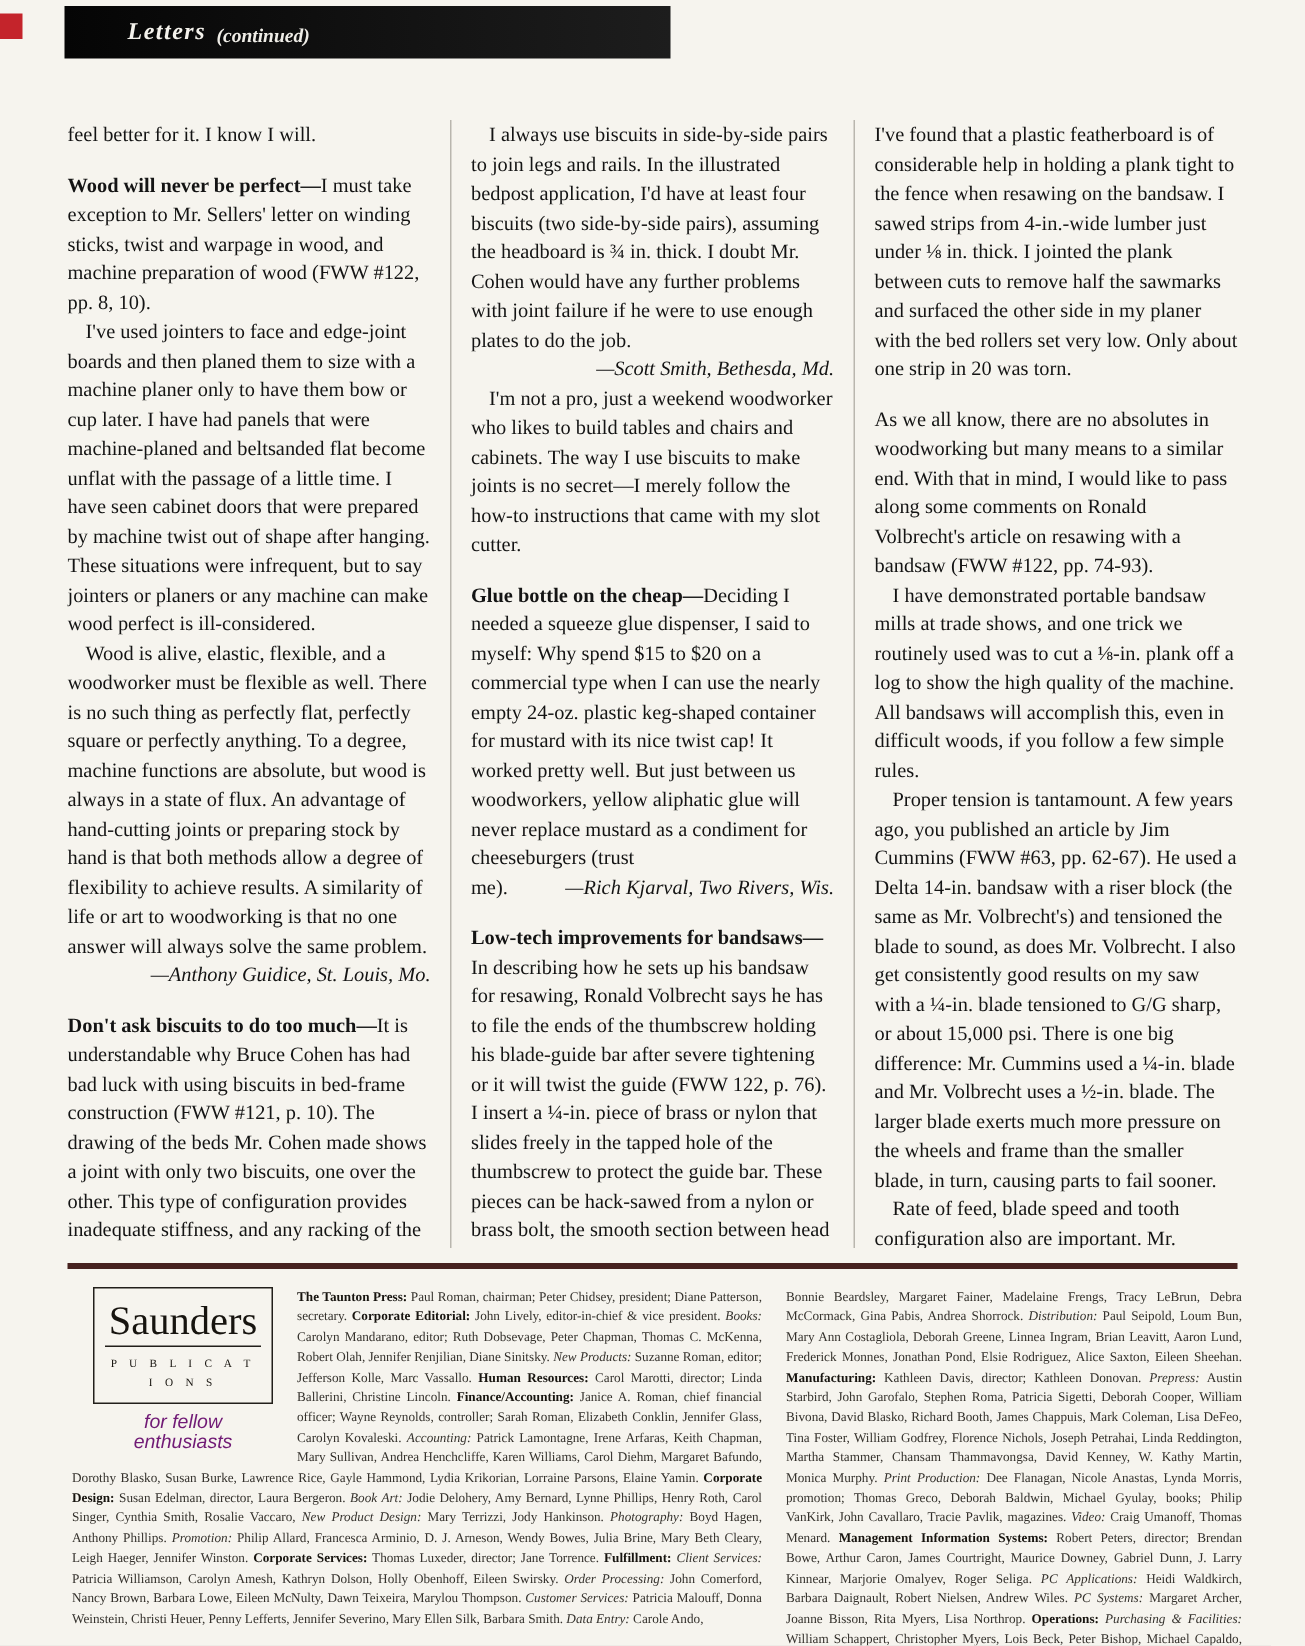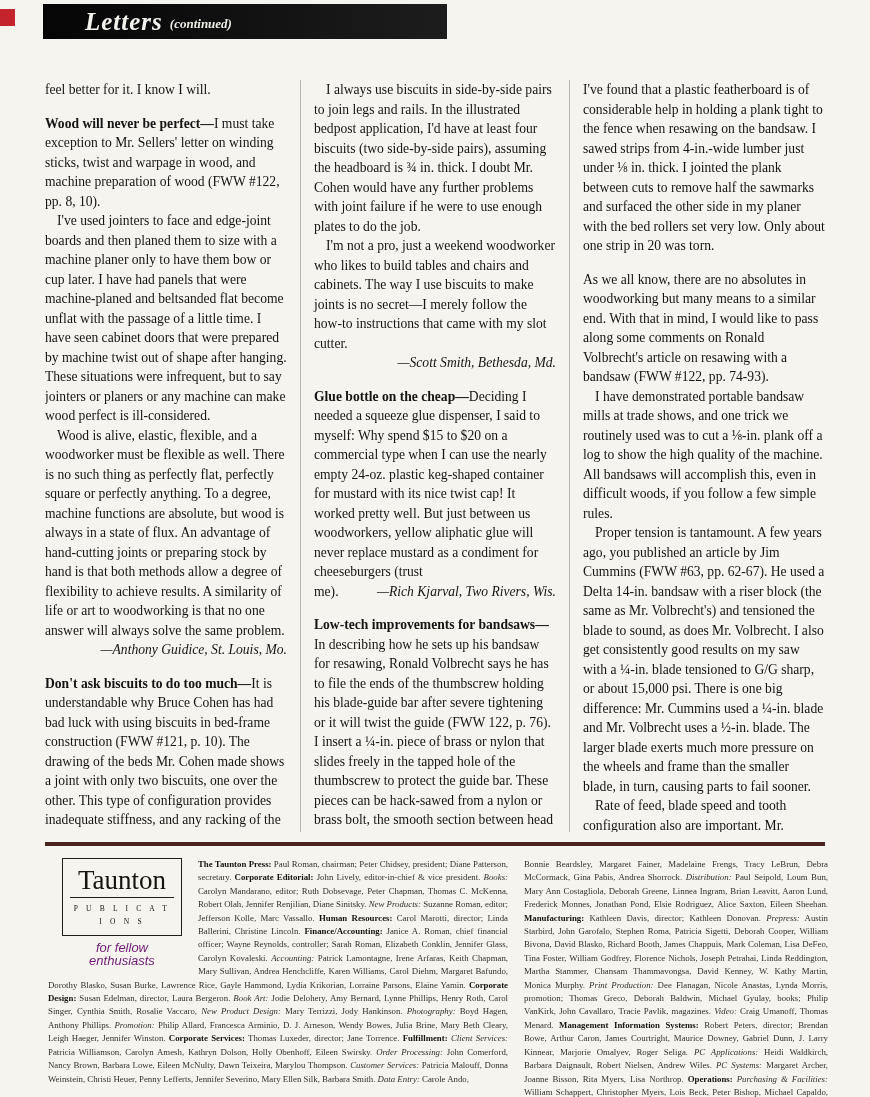--- a/index.html
+++ b/index.html
@@ -10,21 +10,21 @@
   }
   
   .banner-row { position:relative; height:42px; }
   .red-mark { position:absolute; left:0; top:9px; width:15px; height:17px; background:#c4242b; }
   .banner {
     position:absolute; left:43px; top:4px; width:404px; height:35px;
     background:linear-gradient(90deg,#050505,#161616 70%,#1d1d1d);
     display:flex; align-items:center;
   }
   .banner .title {
-    color:#f4f2ec; font-style:italic; font-weight:bold; font-size:25px;
+    color:#f4f2ec; font-style:italic; font-weight:bold; font-size:16px;
     letter-spacing:1px; margin-left:42px;
   }
   .banner .cont {
     color:#efede7; font-style:italic; font-weight:bold; font-size:13px; margin:5px 0 0 7px;
   }
   
   .letters {
     display:flex; margin:38px 45px 0 45px; height:752px; overflow:hidden;
     font-size:13.6px; line-height:19.5px; text-align:left;
   }
@@ -74,43 +74,43 @@
     <div class="col">
         <p class="blk blk-plain">feel better for it. I know I will.</p>
         <p class="blk blk-lead"><b class="lead">Wood will never be perfect—</b>I must take exception to Mr. Sellers' letter on winding sticks, twist and warpage in wood, and machine preparation of wood (FWW #122, pp. 8, 10).</p>
         <p class="blk blk-indent">I've used jointers to face and edge-joint boards and then planed them to size with a machine planer only to have them bow or cup later. I have had panels that were machine-planed and beltsanded flat become unflat with the passage of a little time. I have seen cabinet doors that were prepared by machine twist out of shape after hanging. These situations were infrequent, but to say jointers or planers or any machine can make wood perfect is ill-considered.</p>
         <p class="blk blk-indent">Wood is alive, elastic, flexible, and a woodworker must be flexible as well. There is no such thing as perfectly flat, perfectly square or perfectly anything. To a degree, machine functions are absolute, but wood is always in a state of flux. An advantage of hand-cutting joints or preparing stock by hand is that both methods allow a degree of flexibility to achieve results. A similarity of life or art to woodworking is that no one answer will always solve the same problem.</p>
         <p class="blk blk-sig">—Anthony Guidice, St. Louis, Mo.</p>
         <p class="blk blk-lead"><b class="lead">Don't ask biscuits to do too much—</b>It is understandable why Bruce Cohen has had bad luck with using biscuits in bed-frame construction (FWW #121, p. 10). The drawing of the beds Mr. Cohen made shows a joint with only two biscuits, one over the other. This type of configuration provides inadequate stiffness, and any racking of the frame exerts tremendous</p>
       </div>
     <div class="col col-mid">
         <p class="blk blk-indent">I always use biscuits in side-by-side pairs to join legs and rails. In the illustrated bedpost application, I'd have at least four biscuits (two side-by-side pairs), assuming the headboard is ¾ in. thick. I doubt Mr. Cohen would have any further problems with joint failure if he were to use enough plates to do the job.</p>
+        <p class="blk blk-sig">—Scott Smith, Bethesda, Md.</p>
         <p class="blk blk-indent">I'm not a pro, just a weekend woodworker who likes to build tables and chairs and cabinets. The way I use biscuits to make joints is no secret—I merely follow the how-to instructions that came with my slot cutter.</p>
-        <p class="blk blk-sig">—Scott Smith, Bethesda, Md.</p>
         <p class="blk blk-lead"><b class="lead">Glue bottle on the cheap—</b>Deciding I needed a squeeze glue dispenser, I said to myself: Why spend $15 to $20 on a commercial type when I can use the nearly empty 24-oz. plastic keg-shaped container for mustard with its nice twist cap! It worked pretty well. But just between us woodworkers, yellow aliphatic glue will never replace mustard as a condiment for cheeseburgers (trust</p>
         <p class="blk blk-sigrow"><span class="sig-inline">—Rich Kjarval, Two Rivers, Wis.</span>me).</p>
         <p class="blk blk-lead"><b class="lead">Low-tech improvements for bandsaws—</b>In describing how he sets up his bandsaw for resawing, Ronald Volbrecht says he has to file the ends of the thumbscrew holding his blade-guide bar after severe tightening or it will twist the guide (FWW 122, p. 76). I insert a ¼-in. piece of brass or nylon that slides freely in the tapped hole of the thumbscrew to protect the guide bar. These pieces can be hack-sawed from a nylon or brass bolt, the smooth section between head and threads.</p>
       </div>
     <div class="col">
         <p class="blk blk-plain">I've found that a plastic featherboard is of considerable help in holding a plank tight to the fence when resawing on the bandsaw. I sawed strips from 4-in.-wide lumber just under ⅛ in. thick. I jointed the plank between cuts to remove half the sawmarks and surfaced the other side in my planer with the bed rollers set very low. Only about one strip in 20 was torn.</p>
         <p class="blk blk-first">As we all know, there are no absolutes in woodworking but many means to a similar end. With that in mind, I would like to pass along some comments on Ronald Volbrecht's article on resawing with a bandsaw (FWW #122, pp. 74-93).</p>
         <p class="blk blk-indent">I have demonstrated portable bandsaw mills at trade shows, and one trick we routinely used was to cut a ⅛-in. plank off a log to show the high quality of the machine. All bandsaws will accomplish this, even in difficult woods, if you follow a few simple rules.</p>
         <p class="blk blk-indent">Proper tension is tantamount. A few years ago, you published an article by Jim Cummins (FWW #63, pp. 62-67). He used a Delta 14-in. bandsaw with a riser block (the same as Mr. Volbrecht's) and tensioned the blade to sound, as does Mr. Volbrecht. I also get consistently good results on my saw with a ¼-in. blade tensioned to G/G sharp, or about 15,000 psi. There is one big difference: Mr. Cummins used a ¼-in. blade and Mr. Volbrecht uses a ½-in. blade. The larger blade exerts much more pressure on the wheels and frame than the smaller blade, in turn, causing parts to fail sooner.</p>
         <p class="blk blk-indent">Rate of feed, blade speed and tooth configuration also are important. Mr. Volbrecht uses a skip-tooth blade, whereas a bandsaw mill uses a hook-</p>
       </div>
   </div>
 
   <div class="rule"></div>
 
   <div class="masthead">
     <div class="m-left">
       <div class="fineprint">
         <div class="logo-wrap">
           <div class="logo-box">
-            <div class="logo-name">Taunton</div>
+            <div class="logo-name">Saunders</div>
             <div class="logo-rule"></div>
             <div class="logo-pub">P U B L I C A T I O N S</div>
           </div>
           <div class="logo-tag">for fellow enthusiasts</div>
         </div>
       <b>The Taunton Press:</b> Paul Roman, chairman; Peter Chidsey, president; Diane Patterson, secretary. <b>Corporate Editorial:</b> John Lively, editor-in-chief &amp; vice president. <i>Books:</i> Carolyn Mandarano, editor; Ruth Dobsevage, Peter Chapman, Thomas C. McKenna, Robert Olah, Jennifer Renjilian, Diane Sinitsky. <i>New Products:</i> Suzanne Roman, editor; Jefferson Kolle, Marc Vassallo. <b>Human Resources:</b> Carol Marotti, director; Linda Ballerini, Christine Lincoln. <b>Finance/Accounting:</b> Janice A. Roman, chief financial officer; Wayne Reynolds, controller; Sarah Roman, Elizabeth Conklin, Jennifer Glass, Carolyn Kovaleski. <i>Accounting:</i> Patrick Lamontagne, Irene Arfaras, Keith Chapman, Mary Sullivan, Andrea Henchcliffe, Karen Williams, Carol Diehm, Margaret Bafundo, Dorothy Blasko, Susan Burke, Lawrence Rice, Gayle Hammond, Lydia Krikorian, Lorraine Parsons, Elaine Yamin. <b>Corporate Design:</b> Susan Edelman, director, Laura Bergeron. <i>Book Art:</i> Jodie Delohery, Amy Bernard, Lynne Phillips, Henry Roth, Carol Singer, Cynthia Smith, Rosalie Vaccaro, <i>New Product Design:</i> Mary Terrizzi, Jody Hankinson. <i>Photography:</i> Boyd Hagen, Anthony Phillips. <i>Promotion:</i> Philip Allard, Francesca Arminio, D. J. Arneson, Wendy Bowes, Julia Brine, Mary Beth Cleary, Leigh Haeger, Jennifer Winston. <b>Corporate Services:</b> Thomas Luxeder, director; Jane Torrence. <b>Fulfillment:</b> <i>Client Services:</i> Patricia Williamson, Carolyn Amesh, Kathryn Dolson, Holly Obenhoff, Eileen Swirsky. <i>Order Processing:</i> John Comerford, Nancy Brown, Barbara Lowe, Eileen McNulty, Dawn Teixeira, Marylou Thompson. <i>Customer Services:</i> Patricia Malouff, Donna Weinstein, Christi Heuer, Penny Lefferts, Jennifer Severino, Mary Ellen Silk, Barbara Smith. <i>Data Entry:</i> Carole Ando,</div>
     </div>
     <div class="m-right fineprint">Bonnie Beardsley, Margaret Fainer, Madelaine Frengs, Tracy LeBrun, Debra McCormack, Gina Pabis, Andrea Shorrock. <i>Distribution:</i> Paul Seipold, Loum Bun, Mary Ann Costagliola, Deborah Greene, Linnea Ingram, Brian Leavitt, Aaron Lund, Frederick Monnes, Jonathan Pond, Elsie Rodriguez, Alice Saxton, Eileen Sheehan. <b>Manufacturing:</b> Kathleen Davis, director; Kathleen Donovan. <i>Prepress:</i> Austin Starbird, John Garofalo, Stephen Roma, Patricia Sigetti, Deborah Cooper, William Bivona, David Blasko, Richard Booth, James Chappuis, Mark Coleman, Lisa DeFeo, Tina Foster, William Godfrey, Florence Nichols, Joseph Petrahai, Linda Reddington, Martha Stammer, Chansam Thammavongsa, David Kenney, W. Kathy Martin, Monica Murphy. <i>Print Production:</i> Dee Flanagan, Nicole Anastas, Lynda Morris, promotion; Thomas Greco, Deborah Baldwin, Michael Gyulay, books; Philip VanKirk, John Cavallaro, Tracie Pavlik, magazines. <i>Video:</i> Craig Umanoff, Thomas Menard. <b>Management Information Systems:</b> Robert Peters, director; Brendan Bowe, Arthur Caron, James Courtright, Maurice Downey, Gabriel Dunn, J. Larry Kinnear, Marjorie Omalyev, Roger Seliga. <i>PC Applications:</i> Heidi Waldkirch, Barbara Daignault, Robert Nielsen, Andrew Wiles. <i>PC Systems:</i> Margaret Archer, Joanne Bisson, Rita Myers, Lisa Northrop. <b>Operations:</b> <i>Purchasing &amp; Facilities:</i> William Schappert, Christopher Myers, Lois Beck, Peter Bishop, Michael Capaldo, Jeannene Pascal, Beatris Vangor, Charles Hollis, Jeffrey Meslin, Aaron Nobel, Susan Nerich, Oscar Carranza, Alvin Jack, Lincoln Peters.  Donna Freeman, Geraldine Benno, Isabel Kaplan, Norma-Jean Taylor.  Claudia Allen, Maryann Diette, Pamela Dunaway, Brenda Hamilton, Dennis O'Brien, Megan Sangster, Jeanne Todaro.  Roy Swanson, director; Christopher Casey, Sean Messenger.  Dale Brown, president; Thomas Johnson, Frances Allen, John Bacigalupi, Peter Bill, Barbara Buckalew, Linda Yurchishin.</div>
   </div>
 

